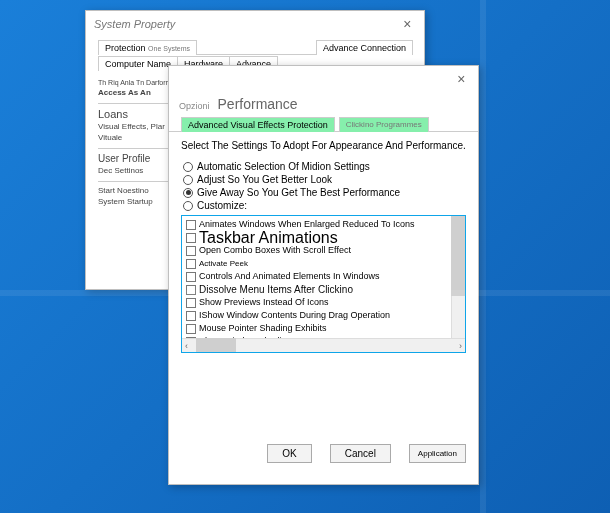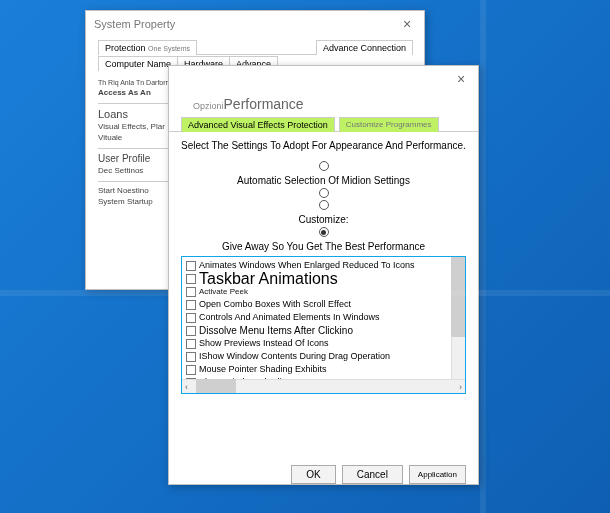--- a/index.html
+++ b/index.html
@@ -3,49 +3,49 @@
 <meta charset="utf-8">
 <style>
 * { box-sizing: border-box; margin: 0; padding: 0; font-family: "Segoe UI", Tahoma, sans-serif; }
 body { width: 610px; height: 513px; background: linear-gradient(135deg, #1a7fd9 0%, #0e5fb3 100%); position: relative; overflow: hidden; }
 .cross-bg::before, .cross-bg::after { content: ""; position: absolute; background: rgba(255,255,255,0.08); }
 .cross-bg::before { left: 480px; top: 0; width: 6px; height: 100%; }
 .cross-bg::after { top: 290px; left: 0; width: 100%; height: 6px; }
 .win { position: absolute; background: #fff; border: 1px solid #bfbfbf; box-shadow: 2px 2px 8px rgba(0,0,0,0.25); }
 .win1 { left: 85px; top: 10px; width: 340px; height: 280px; }
 .win2 { left: 168px; top: 65px; width: 311px; height: 420px; }
-.titlebar { display: flex; justify-content: space-between; align-items: center; padding: 4px 8px; font-size: 11px; color: #777; }
+.titlebar { display: flex; justify-content: space-between; align-items: center; padding: 4px 8px; font-size: 11px; color: #777; font-style: italic; }
 .closebtn { width: 18px; height: 18px; display: flex; align-items: center; justify-content: center; font-size: 14px; color: #666; cursor: pointer; }
 .tabs { display: flex; border-bottom: 1px solid #ccc; margin: 2px 12px 0 12px; font-size: 9px; }
 .tab { border: 1px solid #ccc; border-bottom: none; padding: 2px 6px; background: #fff; position: relative; top: 1px; margin-right: -1px; white-space: nowrap; }
 .tabs2 { display: flex; border-bottom: 1px solid #ccc; margin: 0 12px; font-size: 9px; }
 .w1-body { padding: 6px 12px; font-size: 8px; color: #444; }
 .w1-row { margin: 2px 0; }
 .w1-sep { border-top: 1px solid #ccc; margin: 6px 0 4px 0; }
-.w2-title { display: flex; align-items: baseline; padding: 4px 24px; gap: 0; }
+.w2-title { display: flex; align-items: baseline; padding: 4px 10px; gap: 8px; }
 .w2-title .pre { font-size: 9px; color: #888; }
 .w2-title .main { font-size: 14px; color: #666; text-align: center; }
 .w2-tabs { display: flex; gap: 4px; padding: 0 12px; font-size: 9px; border-bottom: 1px solid #ccc; }
-.w2-tab { border: 1px solid #ccc; border-bottom: none; padding: 2px 6px; background: #bef264; position: relative; top: 1px; }
+.w2-tab { border: 1px solid #ccc; border-bottom: none; padding: 2px 6px; background: #86efac; position: relative; top: 1px; }
 .w2-tab.sec { font-size: 8px; color: #777; }
 .instr { font-size: 10px; padding: 8px 12px; }
 .radios { padding: 0 14px; font-size: 10px; }
-.radio-row { display: flex; align-items: center; gap: 4px; margin: 2px 0; flex-direction: column; }
+.radio-row { display: flex; align-items: center; gap: 4px; margin: 2px 0; }
 .radio { width: 10px; height: 10px; border: 1px solid #555; border-radius: 50%; display: inline-flex; align-items: center; justify-content: center; flex-shrink: 0; }
 .radio.sel::after { content: ""; width: 5px; height: 5px; background: #333; border-radius: 50%; }
 .listwrap { margin: 4px 12px 0 12px; border: 1px solid #0ea5e9; height: 138px; overflow: hidden; position: relative; }
 .list-inner { padding: 2px 4px; font-size: 9px; line-height: 13px; overflow: hidden; height: 122px; }
 .li { display: flex; align-items: center; gap: 3px; white-space: nowrap; }
 .cb { width: 10px; height: 10px; border: 1px solid #777; flex-shrink: 0; }
 .li .big { font-size: 16px; }
 .vscroll { position: absolute; right: 0; top: 0; width: 14px; height: 122px; background: #f0f0f0; border-left: 1px solid #ddd; }
 .vthumb { position: absolute; right: 0; top: 0; width: 14px; height: 80px; background: #cfcfcf; }
 .hscroll { position: absolute; left: 0; bottom: 0; right: 0; height: 14px; background: #f0f0f0; border-top: 1px solid #ddd; display: flex; align-items: center; justify-content: space-between; font-size: 9px; color: #666; padding: 0 3px; }
 .hthumb { position: absolute; left: 14px; bottom: 0; width: 40px; height: 14px; background: #cfcfcf; }
-.btnrow { position: absolute; bottom: 0; right: 12px; display: flex; gap: 6px; }
+.btnrow { position: absolute; bottom: 21px; right: 12px; display: flex; gap: 18px; }
 .btn { border: 1px solid #aaa; background: #f3f3f3; font-size: 10px; padding: 3px 14px; cursor: pointer; }
 .btn.sm { font-size: 8px; padding: 0 8px; }
 </style>
 </head>
 <body class="cross-bg">
 
 <div class="win win1">
   <div class="titlebar">
     <span>System Property</span>
     <span class="closebtn">×</span>
@@ -78,57 +78,58 @@
 <div class="win win2">
   <div class="titlebar" style="justify-content:flex-end">
     <span class="closebtn">×</span>
   </div>
   <div class="w2-title">
     <span class="pre">Opzioni</span>
     <span class="main">Performance</span>
   </div>
   <div class="w2-tabs">
     <div class="w2-tab">Advanced Visual Effects Protection</div>
-    <div class="w2-tab sec">Customize Programmes</div>
+    <div class="w2-tab sec">Clickino Programmes</div>
   </div>
   <div class="instr">Select The Settings To Adopt For Appearance And Performance.</div>
   <div class="radios">
     <div class="radio-row">
         <span class="radio"></span>
         <span>Automatic Selection Of Midion Settings</span>
       </div>
     <div class="radio-row">
         <span class="radio"></span>
+        <span>Adjust So You Get Better Look</span>
+      </div>
+    <div class="radio-row">
+        <span class="radio sel"></span>
+        <span>Give Away So You Get The Best Performance</span>
       </div>
     <div class="radio-row">
         <span class="radio"></span>
         <span>Customize:</span>
-      </div>
-    <div class="radio-row">
-        <span class="radio sel"></span>
-        <span>Give Away So You Get The Best Performance</span>
       </div>
   </div>
   <div class="listwrap">
     <div class="list-inner">
       <div class="li">
           <span class="cb"></span>
           <span>Animates Windows When Enlarged Reduced To Icons</span>
         </div>
       <div class="li">
           <span class="cb"></span>
           <span class="big">Taskbar Animations</span>
         </div>
       <div class="li">
           <span class="cb"></span>
-          <span style="font-size:8px">Activate Peek</span>
+          <span>Open Combo Boxes With Scroll Effect</span>
         </div>
       <div class="li">
           <span class="cb"></span>
-          <span>Open Combo Boxes With Scroll Effect</span>
+          <span style="font-size:8px">Activate Peek</span>
         </div>
       <div class="li">
           <span class="cb"></span>
           <span>Controls And Animated Elements In Windows</span>
         </div>
       <div class="li">
           <span class="cb"></span>
           <span style="font-size:10px">Dissolve Menu Items After Clickino</span>
         </div>
       <div class="li">

